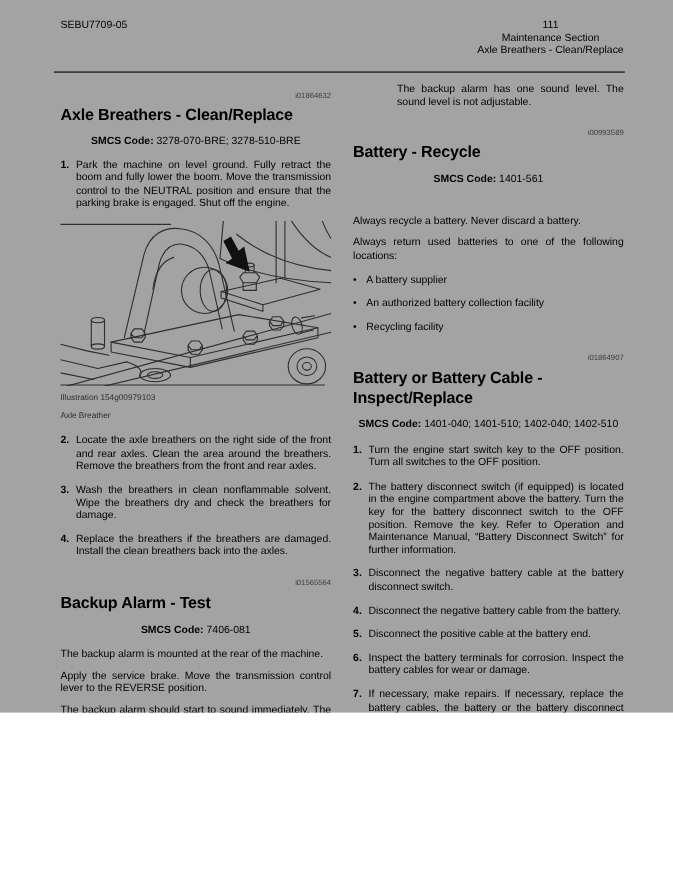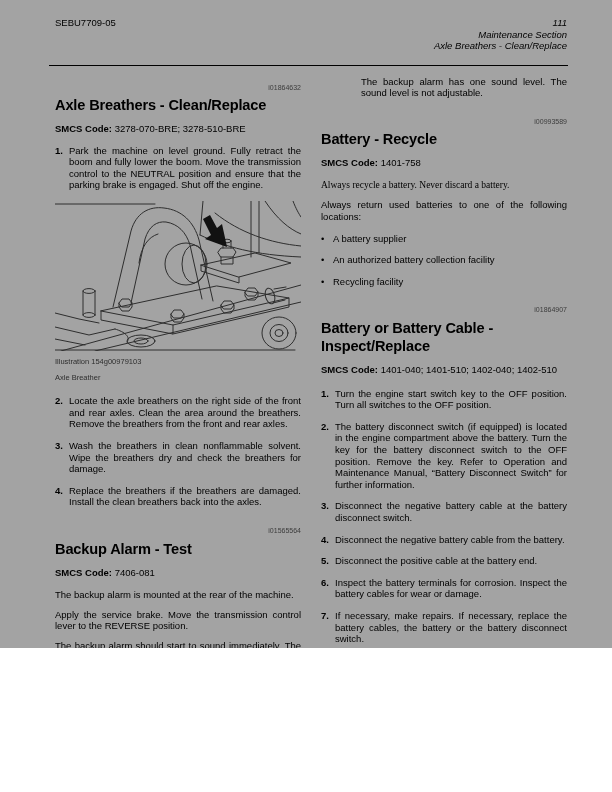--- a/index.html
+++ b/index.html
@@ -3,29 +3,29 @@
 <meta charset="utf-8">
 <style>
   html,body { margin:0; padding:0; background:#ffffff; }
   .page {
     width:612px; height:648px; box-sizing:border-box; position:relative;
     background:#a3a3a3; color:#000;
     font-family:"Liberation Sans","DejaVu Sans",sans-serif;
     padding:17px 45px 0 55px; overflow:hidden;
   }
   .hdr { display:flex; justify-content:space-between; font-size:9.5px; line-height:11.5px; }
-  .hdr-right { text-align:right;font-style:italic; }
+  .hdr-right { text-align:center; }
   .rule { border-top:1.5px solid #000; margin:13px -1px 0 -6px; height:0; }
   .cols { display:flex; gap:20px; margin-top:10px; }
   .col { width:246px; font-size:9.5px; line-height:11.6px; }
   .refcode { text-align:right; font-size:7px; color:#3c3c3c; margin-top:6px; }
   .sect-gap { margin-top:17px; }
   .h1 { font-size:14.6px; line-height:18px; font-weight:bold; margin:3px 0 0 0; letter-spacing:-0.15px; }
   .nowrap { white-space:nowrap; }
-  .smcs { margin:9px 0 0 0; }
+  .smcs { margin:9px 0 0 0;text-align:center; }
   .hang { padding-left:8px; text-indent:-8px; }
   .para { margin:8px 0 0 0; text-align:justify; }
   .step { display:flex; margin-top:10px; }
   .step .num { font-weight:bold; width:14px; flex:none; }
   .step .stext { flex:1; text-align:justify; }
   .figure { margin:10px 0 0 0; width:246px; height:150px; }
   .figure svg { display:block; }
   .cap-row { display:flex; font-size:7.5px; color:#2e2e2e; margin-top:5px; }
   .cap { font-size:7.5px; color:#2e2e2e; margin-top:4px; }
   .bullet { display:flex; margin-top:10px; }
@@ -136,22 +136,22 @@
       <p class="para" style="margin-top:11px;">The backup alarm is mounted at the rear of the machine.</p>
       <p class="para">Apply the service brake. Move the transmission control lever to the REVERSE position.</p>
       <p class="para">The backup alarm should start to sound immediately. The backup alarm will continue to sound until the transmission control lever is moved to the NEUTRAL position or to the FORWARD position.</p>
     </div>
 
     <div class="col">
       <p class="para" style="margin-top:0;margin-left:40px;">The backup alarm has one sound level. The sound level is not adjustable.</p>
 
       <div class="refcode sect-gap">i00993589</div>
       <h1 class="h1 nowrap">Battery - Recycle</h1>
-      <p class="smcs"><b>SMCS Code:</b><span> 1401-758</span></p>
-      <p class="para" style="margin-top:11px;font-family:Liberation Serif, serif;">Always recycle a battery. Never discard a battery.</p>
+      <p class="smcs"><b>SMCS Code:</b><span> 1401-561</span></p>
+      <p class="para" style="margin-top:27px;">Always recycle a battery. Never discard a battery.</p>
       <p class="para">Always return used batteries to one of the following locations:</p>
 
       <div class="bullet">
         <span class="bdot">•</span>
         <span>A battery supplier</span>
       </div>
       <div class="bullet">
         <span class="bdot">•</span>
         <span>An authorized battery collection facility</span>
       </div>

